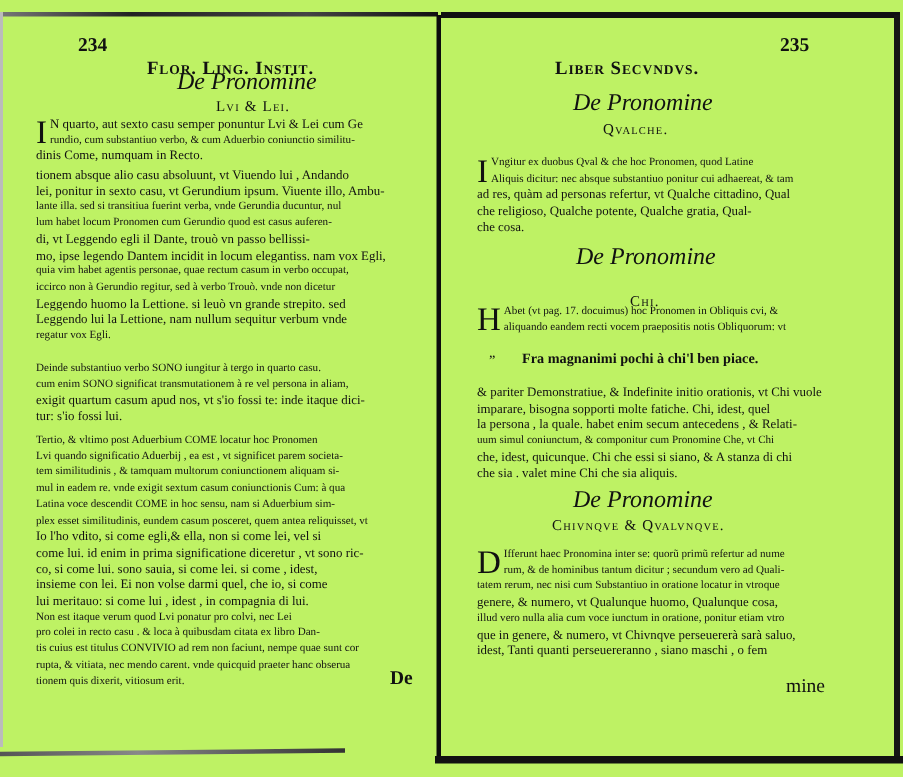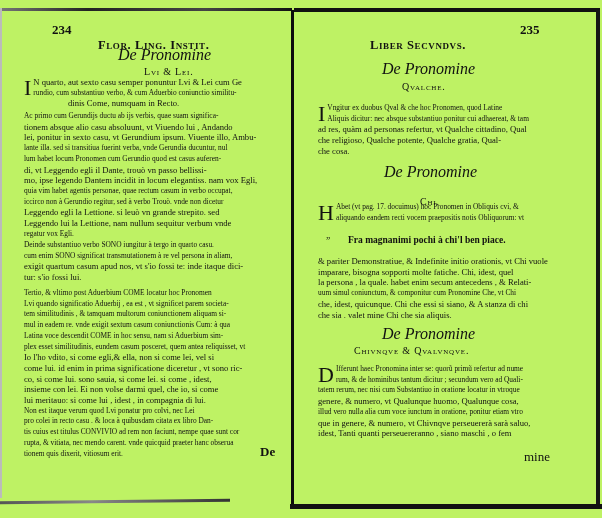--- a/index.html
+++ b/index.html
@@ -47,34 +47,33 @@
   <div class="page left">
     <div class="pagenum" style="left:34px;">234</div>
     <div class="running-head" style="left:80px;">Flor. Ling. Instit.</div>
     <div class="section-title" style="left:100px;top:46px;">De Pronomine</div>
     <div class="subhead" style="left:126px;top:66px;">Lvi &amp; Lei.</div>
 
     <div class="para" style="left:6px;top:77px;width:262px;">
       <span class="dropcap">I</span>
       <span class="line">N quarto, aut sexto casu semper ponuntur  Lvi &amp; Lei cum Ge</span>
       <span class="line it">rundio, cum substantiuo verbo, &amp; cum Aduerbio coniunctio similitu-</span>
-      <span class="line" style="clear:both;margin-left:44px;">dinis  Come,  numquam in Recto.</span>
+      <span class="line" style="clear:both;">dinis  Come,  numquam in Recto.</span>
     </div>
 
     <div class="para" style="left:6px;top:111px;width:262px;">
-      <span class="line it">    Ac primo cum Gerundijs ductu ab ijs verbis, quae suam significa-</span>
       <span class="line">tionem absque alio casu absoluunt,  vt  Viuendo lui ,  Andando</span>
       <span class="line">lei, ponitur in sexto casu, vt Gerundium ipsum. Viuente illo, Ambu-</span>
       <span class="line it">lante illa. sed si transitiua fuerint verba, vnde Gerundia ducuntur, nul</span>
       <span class="line it">lum habet locum Pronomen cum Gerundio quod est casus auferen-</span>
       <span class="line">di,  vt  Leggendo egli  il Dante,  trouò vn passo bellissi-</span>
       <span class="line">mo, ipse legendo Dantem incidit in locum elegantiss. nam vox Egli,</span>
       <span class="line it">quia vim habet agentis personae,  quae rectum casum in verbo occupat,</span>
       <span class="line it">iccirco non à Gerundio regitur, sed à verbo  Trouò. vnde non dicetur</span>
-      <span class="line">Leggendo egli la Lettione. si leuò vn grande strepito.  sed</span>
+      <span class="line">Leggendo huomo la Lettione. si leuò vn grande strepito.  sed</span>
       <span class="line">Leggendo lui la Lettione,  nam nullum sequitur verbum vnde</span>
       <span class="line it">regatur vox Egli.</span>
     </div>
 
     <div class="para" style="left:6px;top:240px;width:262px;">
       <span class="line it">    Deinde substantiuo verbo  SONO  iungitur à tergo in quarto casu.</span>
       <span class="line it">cum enim SONO significat transmutationem à re vel persona in aliam,</span>
       <span class="line">exigit quartum casum apud nos,  vt  s'io fossi te: inde itaque dici-</span>
       <span class="line">tur: s'io fossi lui.</span>
     </div>
@@ -128,21 +127,21 @@
     <div class="para" style="left:0;top:256px;width:232px;">
       <span class="line">&amp; pariter Demonstratiue, &amp; Indefinite initio orationis, vt Chi vuole</span>
       <span class="line">imparare, bisogna sopporti molte fatiche.  Chi, idest, quel</span>
       <span class="line">la persona ,  la quale.  habet enim secum antecedens ,  &amp; Relati-</span>
       <span class="line it">uum simul coniunctum, &amp; componitur cum Pronomine Che, vt Chi</span>
       <span class="line">che, idest, quicunque.  Chi che essi si siano, &amp; A stanza di chi</span>
       <span class="line">che sia .  valet mine Chi che sia  aliquis.</span>
     </div>
 
     <div class="section-title" style="left:64px;top:325px;">De Pronomine</div>
-    <div class="subhead" style="left:36px;top:345px;text-align:right;">Chivnqve &amp; Qvalvnqve.</div>
+    <div class="subhead" style="left:50px;top:345px;text-align:right;">Chivnqve &amp; Qvalvnqve.</div>
     <div class="para" style="left:0;top:364px;width:232px;">
       <span class="dropcap">D</span>
       <span class="line it">Ifferunt haec Pronomina inter se: quorũ primũ refertur ad nume</span>
       <span class="line it">rum, &amp; de hominibus tantum dicitur ;  secundum vero ad Quali-</span>
       <span class="line it" style="clear:both;">tatem rerum,  nec nisi cum Substantiuo in oratione locatur in vtroque</span>
       <span class="line">genere, &amp; numero,  vt Qualunque  huomo, Qualunque cosa,</span>
       <span class="line it">illud vero nulla alia cum voce iunctum in oratione, ponitur etiam vtro</span>
       <span class="line">que in genere, &amp; numero,  vt  Chivnqve  perseuererà sarà saluo,</span>
       <span class="line">idest,  Tanti quanti perseuereranno ,  siano maschi , o fem</span>
     </div>

